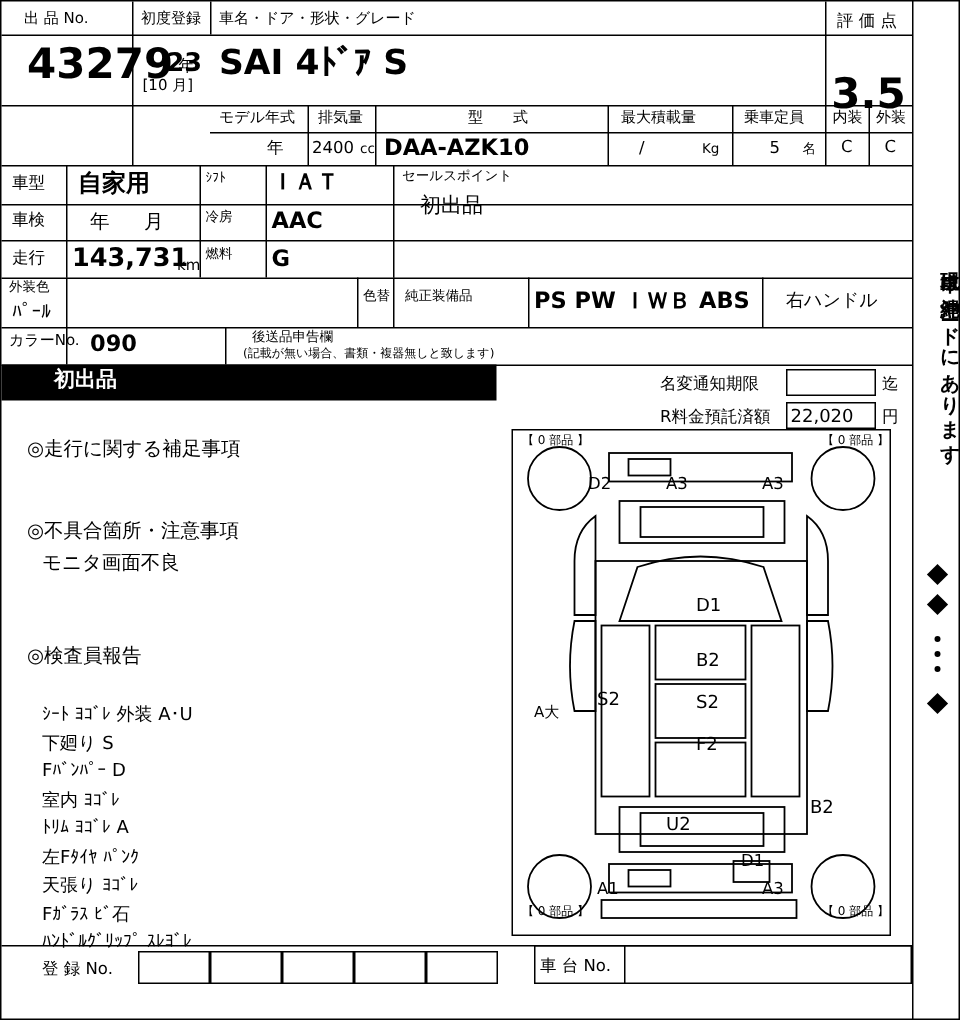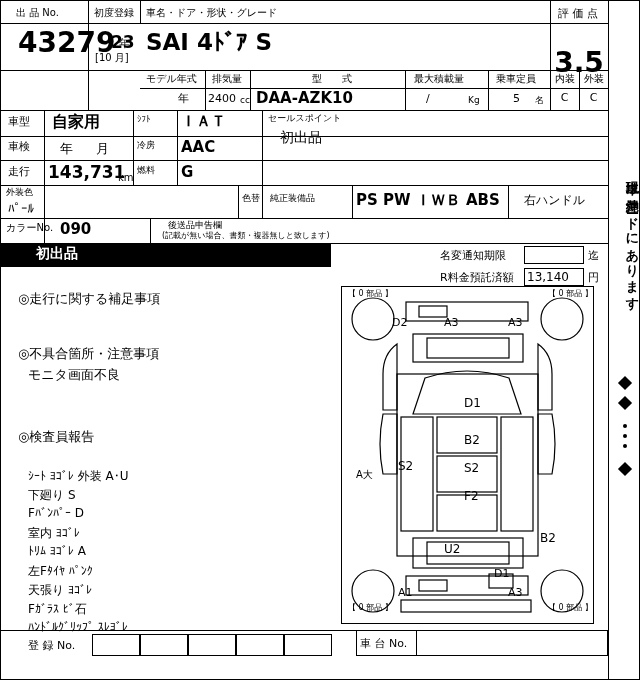--- a/index.html
+++ b/index.html
@@ -162,21 +162,21 @@
   <div class="blackbar" style="left:1px;top:243px;width:330px;height:24px;"></div>
   <div class="val" style="left:36px;top:246px;font-size:14px;font-weight:bold;color:#fff;">初出品</div>
 
   <div class="lbl sm" style="left:440px;top:250px;font-size:11px;">名変通知期限</div>
   <div class="cellborder" style="left:524px;top:246px;width:60px;height:18px;"></div>
   <div class="val sm" style="left:528px;top:249px;"></div>
   <div class="lbl sm" style="left:588px;top:250px;font-size:11px;">迄</div>
 
   <div class="lbl sm" style="left:440px;top:272px;font-size:11px;">R料金預託済額</div>
   <div class="cellborder" style="left:524px;top:268px;width:60px;height:18px;"></div>
-  <div class="val sm" style="left:527px;top:271px;font-size:12px;">13,140</div>
+  <div class="val sm" style="left:527px;top:271px;font-size:12px;">22,020</div>
   <div class="lbl sm" style="left:588px;top:272px;font-size:11px;">円</div>
 
   <div class="txt" style="left:18px;top:290px;font-size:13px;">◎走行に関する補足事項</div>
   <div class="txt" style="left:18px;top:345px;font-size:13px;">◎不具合箇所・注意事項</div>
   <div class="txt" style="left:28px;top:366px;font-size:13px;">モニタ画面不良</div>
 
   <div class="txt" style="left:18px;top:428px;font-size:13px;">◎検査員報告</div>
   <div class="txt" style="left:28px;top:468px;font-size:12px;">ｼｰﾄ ﾖｺﾞﾚ  外装 A･U</div>
   <div class="txt" style="left:28px;top:487px;font-size:12px;">下廻り S</div>
   <div class="txt" style="left:28px;top:506px;font-size:12px;">Fﾊﾞﾝﾊﾟｰ D</div>

